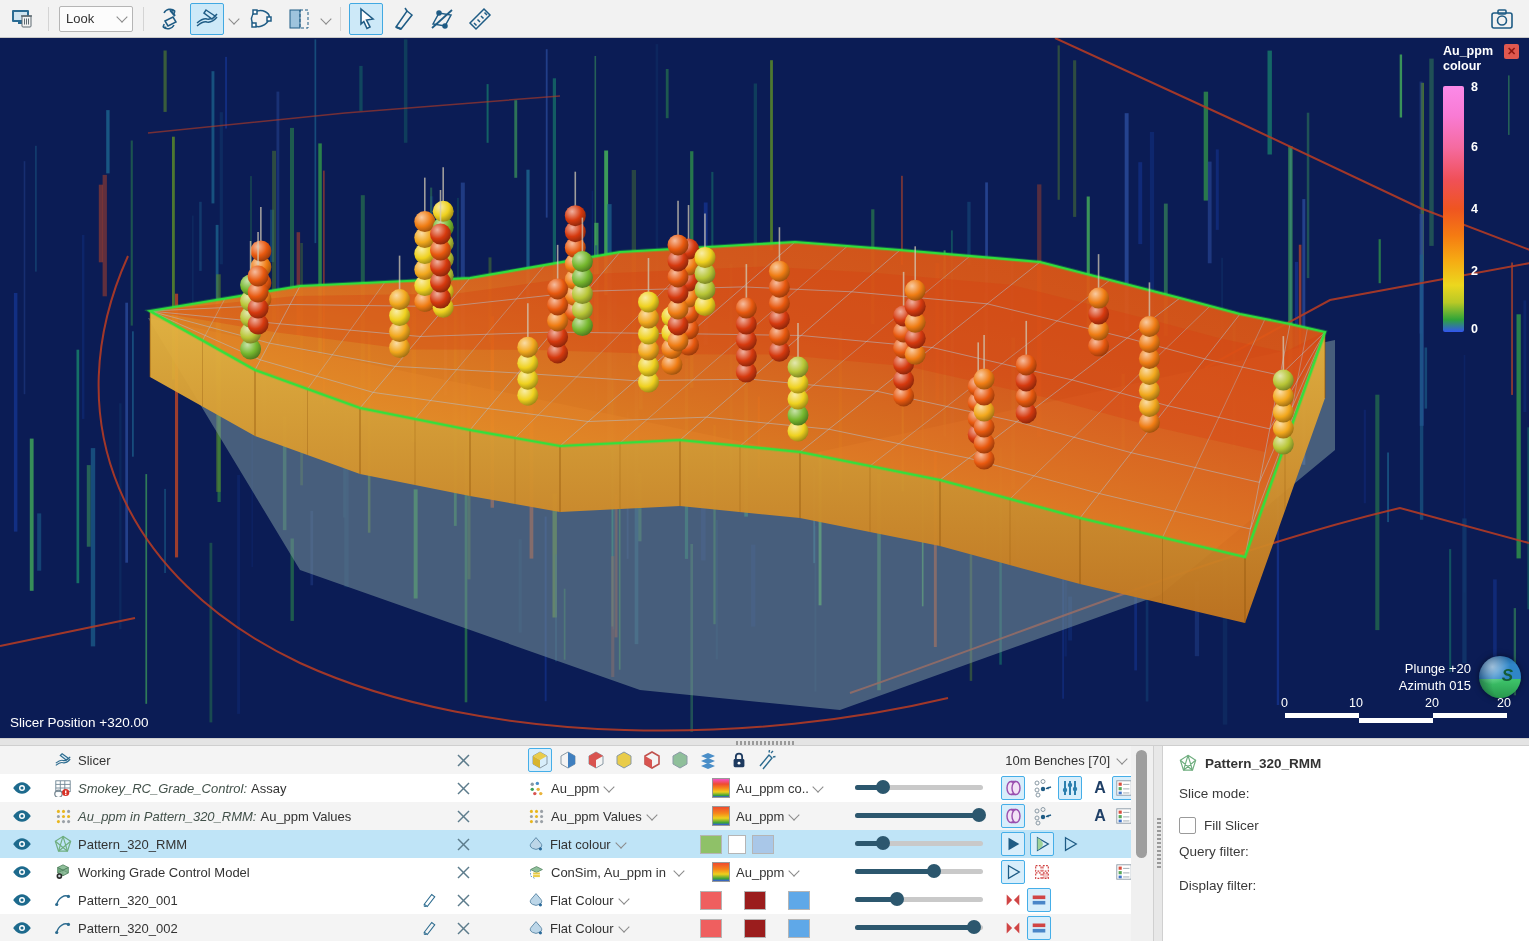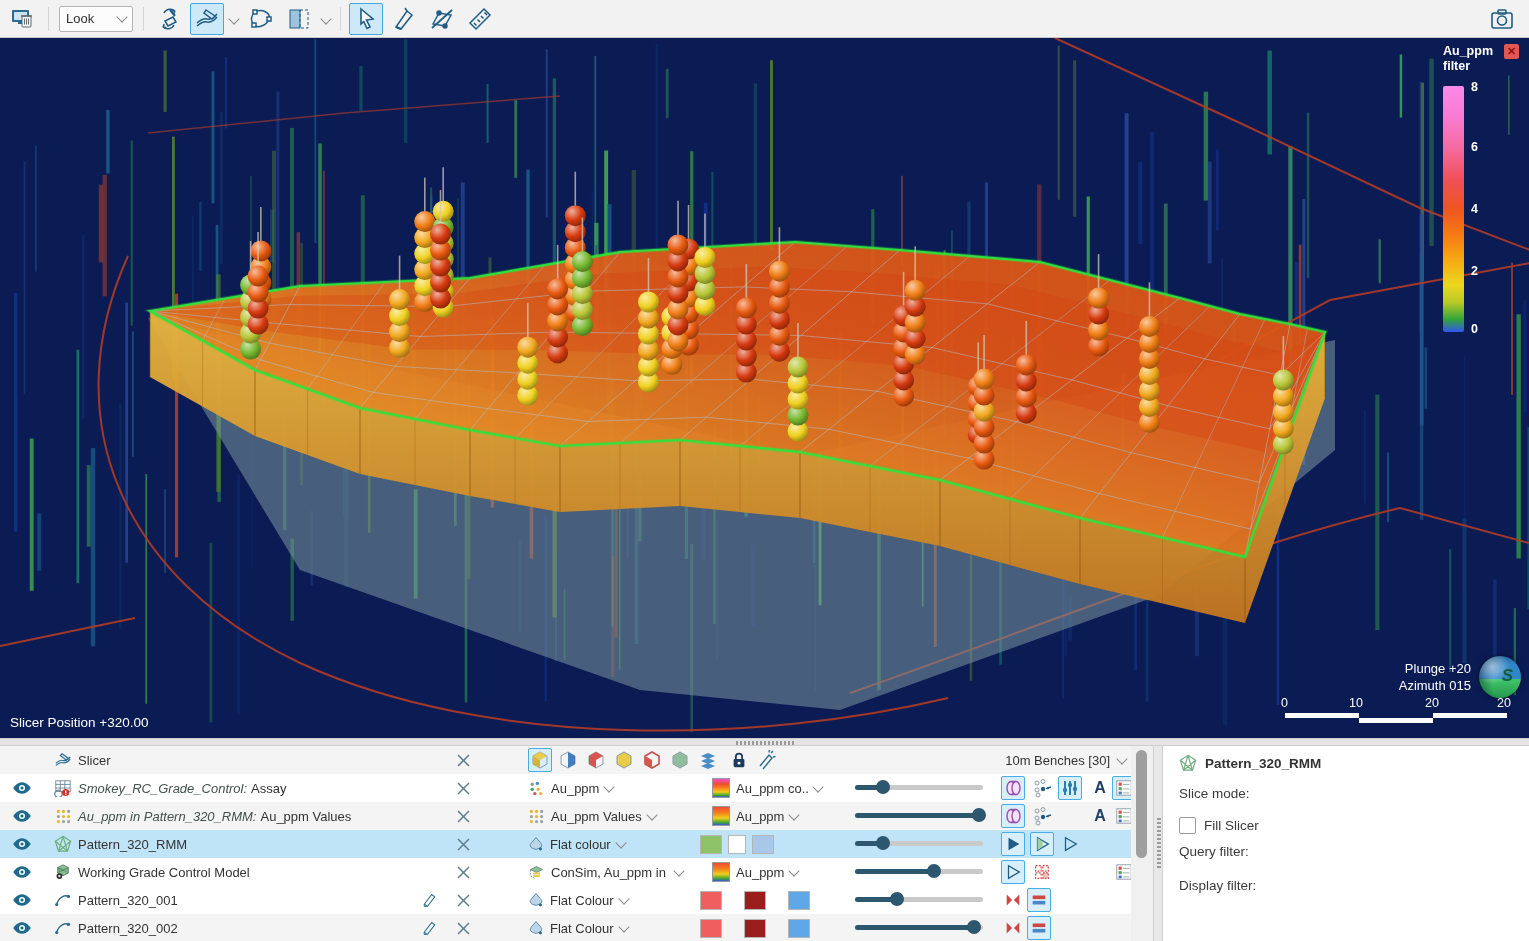--- a/index.html
+++ b/index.html
@@ -641,21 +641,21 @@
         <circle cx="1149.4" cy="390.4" r="10.5" fill="url(#ball3)"></circle>
         <circle cx="1149.4" cy="374.4" r="10.5" fill="url(#ball3)"></circle>
         <circle cx="1149.4" cy="358.4" r="10.5" fill="url(#ball2)"></circle>
         <circle cx="1149.4" cy="342.4" r="10.5" fill="url(#ball2)"></circle>
         <circle cx="1149.4" cy="326.4" r="10.5" fill="url(#ball2)"></circle>
       </g>
   </svg>
 
   <div class="legend">
     <div class="ttl">Au_ppm</div>
-    <div class="ttl">filter</div>
+    <div class="ttl">colour</div>
     <div class="closebtn">✕</div>
     <div class="lbar"></div>
     <span class="ltick" style="top:36px">8</span>
     <span class="ltick" style="top:96px">6</span>
     <span class="ltick" style="top:158px">4</span>
     <span class="ltick" style="top:220px">2</span>
     <span class="ltick" style="top:278px">0</span>
   </div>
 
   <div class="ovl" style="left:10px;bottom:8px">Slicer Position +320.00</div>
@@ -752,21 +752,21 @@
             <circle cx="10" cy="13.5" r="1.6" fill="#fff"></circle>
           </svg>
         </span>
     <span class="ibtn" style="left:754px">
       <svg width="20" height="20" viewBox="0 0 20 20" fill="none" stroke="#2c6b8f" stroke-width="1.4">
             <path d="M4 16 L13 5 L16 8 L7 19"></path>
             <path d="M15 3 l2 -2 M17 7 l2.5 -0.5 M13 2.5 l0.5 -2.5"></path>
           </svg>
         </span>
     <span class="benchsel">
-      <span>10m Benches [30]</span>
+      <span>10m Benches [70]</span>
       <span class="chev"></span>
     </span>
   </div>
 
   <div class="lrow" style="top:28px">
     <span class="cell eyec">
       <svg width="20" height="14" viewBox="0 0 24 16">
             <path d="M12 1 C5.5 1 1.5 8 1.5 8 C1.5 8 5.5 15 12 15 C18.5 15 22.5 8 22.5 8 C22.5 8 18.5 1 12 1 Z" fill="#1d6a8d"></path>
             <circle cx="12" cy="8" r="3.6" fill="#fff"></circle>
             <circle cx="12" cy="8" r="1.9" fill="#1d6a8d"></circle>

